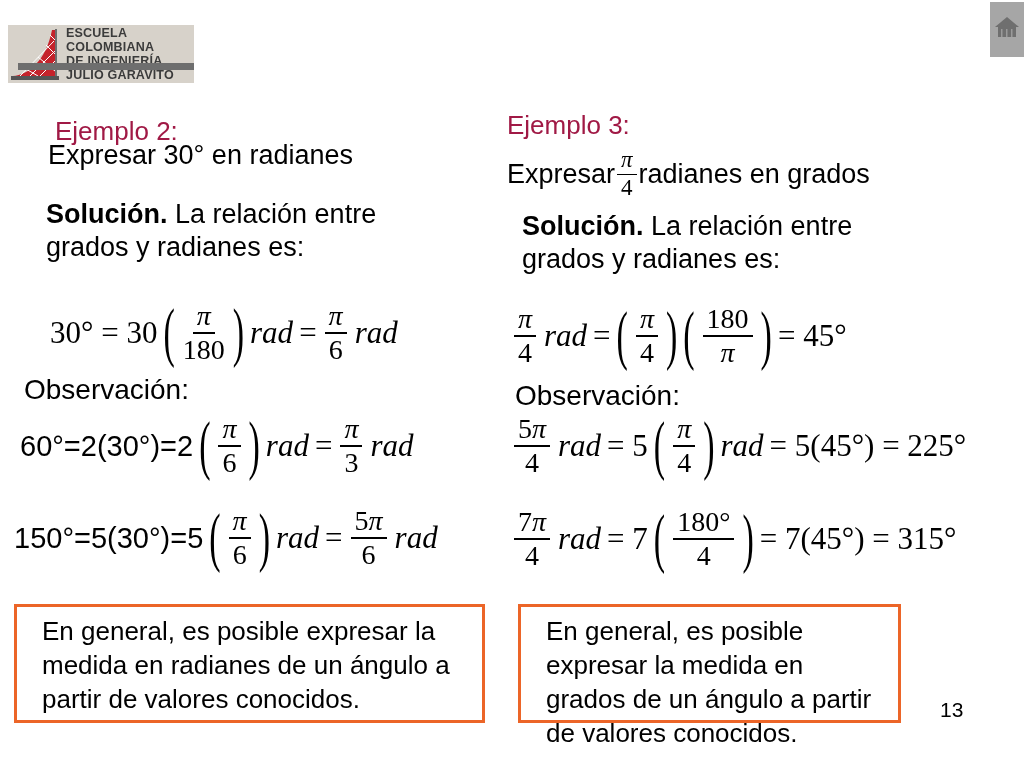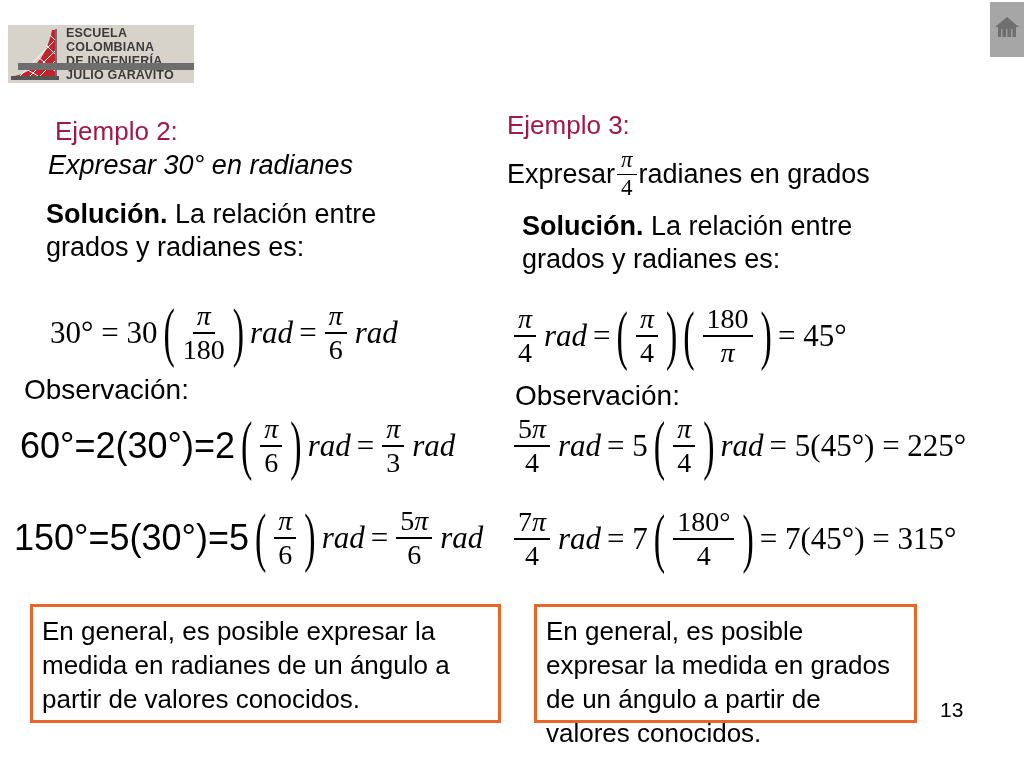--- a/index.html
+++ b/index.html
@@ -37,36 +37,36 @@
   .ej-title{font-weight:normal;font-size:26px;color:var(--accent);white-space:nowrap;}
   .stmt{font-size:27px;white-space:nowrap;}
   .sol{font-size:27px;line-height:33px;}
   .sol b{font-weight:bold;}
   .obs{font-size:28px;white-space:nowrap;}
 
   
   .formula{display:flex;align-items:center;gap:6px;white-space:nowrap;}
   .mtok{display:inline-block;}
   .mserif{font-family:"Liberation Serif","DejaVu Serif",serif;font-size:31px;}
-  .msans{font-family:"Liberation Sans","DejaVu Sans",sans-serif;font-size:36px;}
+  .msans{font-family:"Liberation Sans","DejaVu Sans",sans-serif;font-size:29px;}
   .mit{font-style:italic;text-align:center;}
   .pi{font-style:italic;font-family:"Liberation Serif","DejaVu Serif",serif;}
   .frac{display:inline-flex;flex-direction:column;align-items:center;
         font-family:"Liberation Serif","DejaVu Serif",serif;font-size:28px;line-height:1.08;margin:0 2px;}
   .frac .num{display:block;border-bottom:2px solid #000;padding:0 4px 1px;}
   .frac .den{display:block;padding-top:1px;}
   .paren{display:inline-block;font-family:"Liberation Serif","DejaVu Serif",serif;
          font-size:34px;font-weight:400;transform:scaleY(1.9);margin:0 0;line-height:1;}
   .stmt-row{display:flex;align-items:center;gap:0;font-size:27px;text-align:center;}
   .stmt-row .frac{font-size:23px;}
   .stmt-row .frac .num{border-bottom-width:1.5px;}
 
   
   .note-box{border:3px solid var(--orange);background:#fff;font-size:26px;line-height:34px;
-            padding:7px 12px 9px 9px;margin-left:16px;}
+            padding:7px 12px 9px 25px;}
 
   .page-num{font-size:21px;text-align:right;}
 </style>
 </head>
 <body>
 
 <div class="abs logo">
   <span style="flex:0 0 52px;height:54px;">
     <svg width="52" height="54" viewBox="0 0 52 54">
       <path d="M3,49 C18,48 36,34 42,3 L46,3 L46,49 Z" fill="#C5232B"></path>
@@ -99,21 +99,21 @@
       <rect x="4" y="11" width="18" height="10" fill="#6F6F6F"></rect>
       <rect x="7" y="13" width="1.5" height="8" fill="#9A9A9A"></rect>
       <rect x="12" y="13" width="1.5" height="8" fill="#9A9A9A"></rect>
       <rect x="17" y="13" width="1.5" height="8" fill="#9A9A9A"></rect>
     </svg>
   </span>
 </button>
 
 <div class="abs ej-title" style="left:55px;top:116px;">Ejemplo 2:</div>
 
-<div class="abs stmt" style="left:48px;top:150px;font-style:italic;">Expresar 30° en radianes</div>
+<div class="abs stmt" style="left:48px;top:140px;">Expresar 30° en radianes</div>
 
 <div class="abs sol" style="left:46px;top:198px;width:392px;">
   <b>Solución.</b>
   <span>La relación entre grados y radianes es:</span>
 </div>
 
 <div class="abs formula" style="left:50px;top:288px;height:90px;">
     <span class="mtok mserif">30° = 30</span>
     <span class="paren">(</span>
     <span class="frac">

